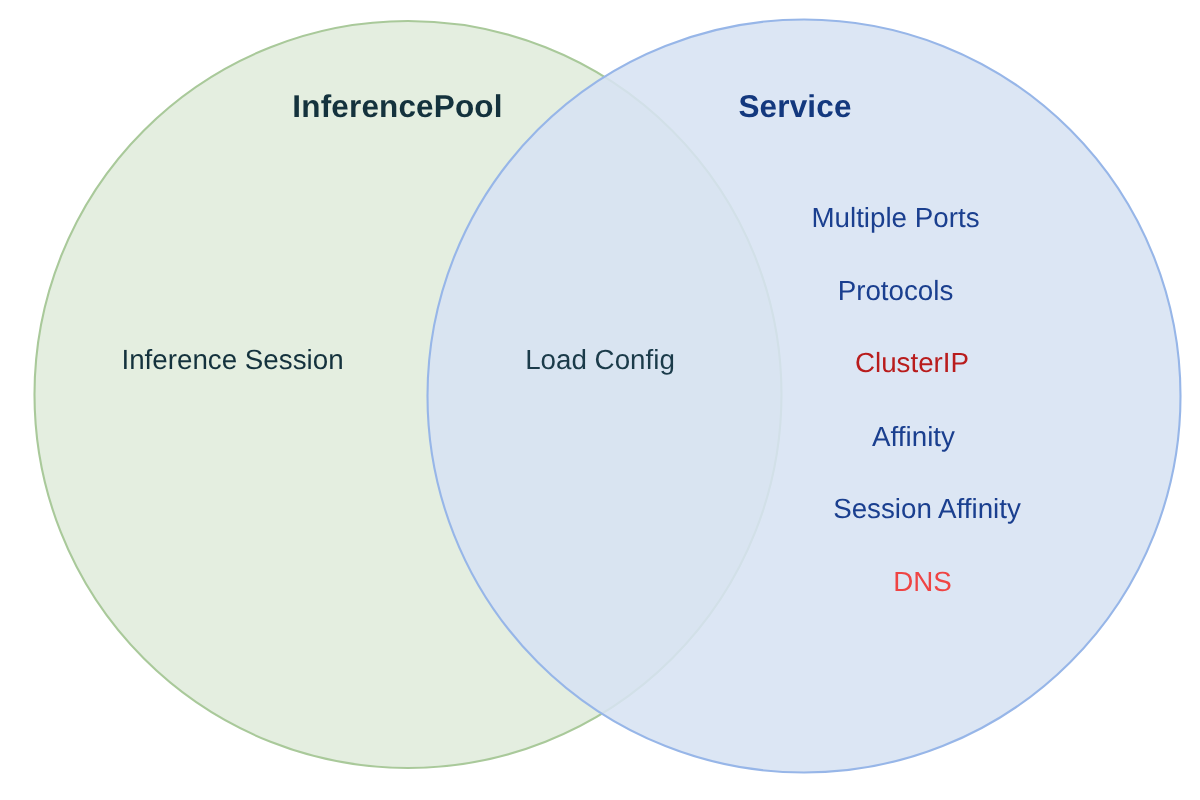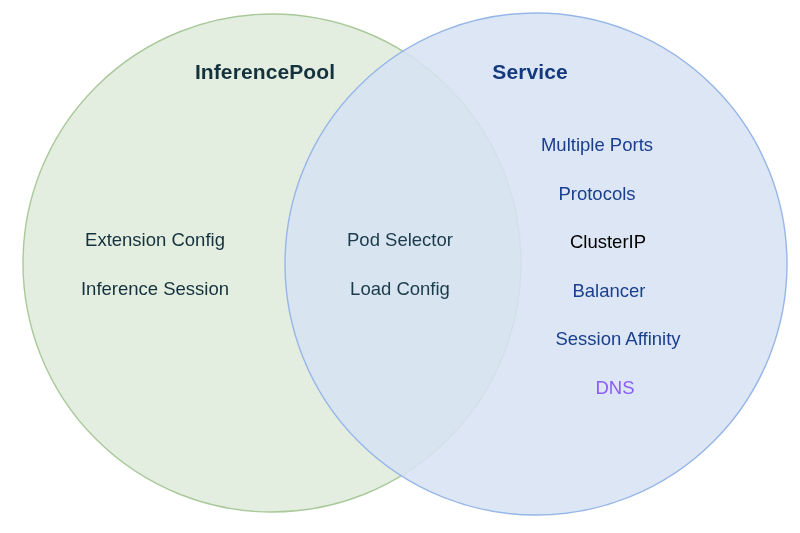--- a/index.html
+++ b/index.html
@@ -108,32 +108,30 @@
     <ellipse id="circle-right" cx="536" cy="264" rx="251" ry="251" fill="#d7e2f3" fill-opacity="0.88" stroke="#97b6e8" stroke-width="1.4"></ellipse>
   </svg>
 
   <div class="label-layer">
 
     <div class="group-title left-title" style="color: rgb(20, 50, 61);">InferencePool</div>
 
     <div class="group-title right-title" style="color: rgb(19, 56, 126);">Service</div>
 
     <div class="item-list" id="left-items">
-      <div class="item" style="color: rgb(20, 50, 61);">Extension Config</div>
       <div class="item" style="color: rgb(20, 50, 61);">Inference Session</div>
     </div>
 
     <div class="item-list" id="center-items">
-      <div class="item" style="color: rgb(27, 59, 74);">Pod Selector</div>
       <div class="item" style="color: rgb(27, 59, 74);">Load Config</div>
     </div>
 
     <div class="item-list" id="right-items">
       <div class="item" style="color: rgb(26, 63, 143);">Multiple Ports</div>
       <div class="item" style="color: rgb(26, 63, 143);">Protocols</div>
-      <div class="item" style="color: #000000;">ClusterIP</div>
-      <div class="item" style="color: rgb(26, 63, 143);">Balancer</div>
+      <div class="item" style="color: #b91c1c;">ClusterIP</div>
+      <div class="item" style="color: rgb(26, 63, 143);">Affinity</div>
       <div class="item" style="color: rgb(26, 63, 143);">Session Affinity</div>
-      <div class="item" style="color: #8b5cf6;">DNS</div>
+      <div class="item" style="color: #ef4444;">DNS</div>
     </div>
 
   </div>
 </div>
 
 </body></html>

